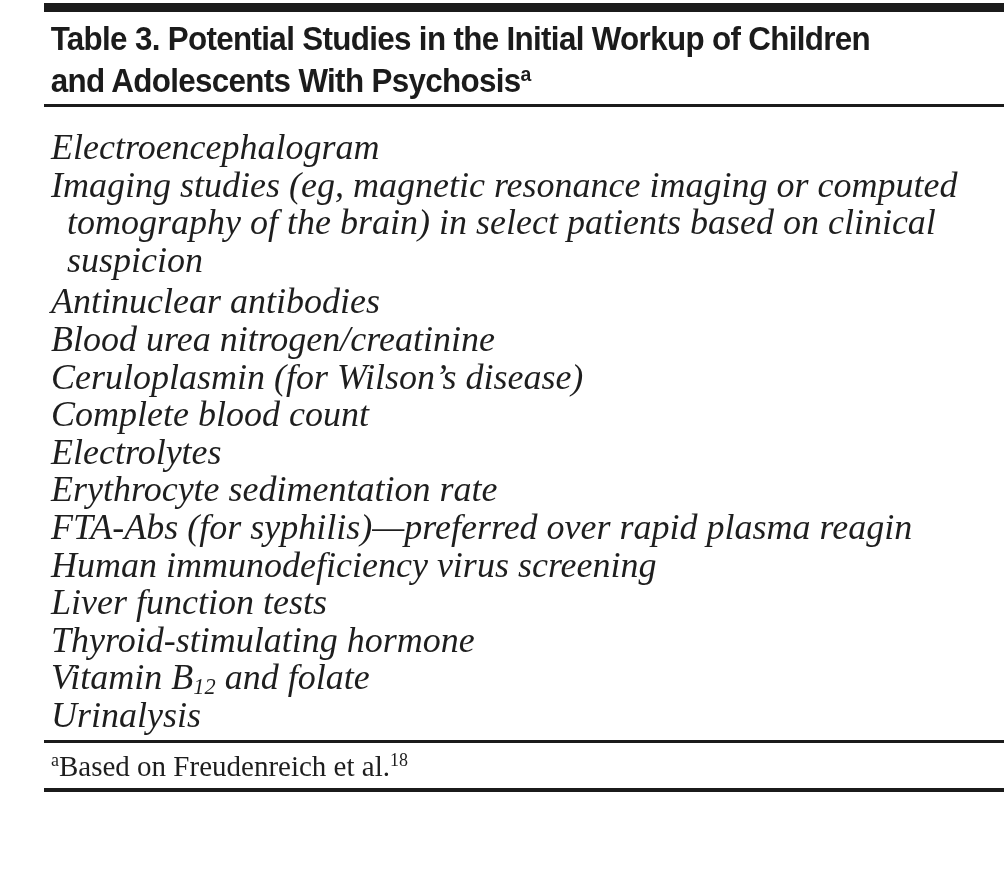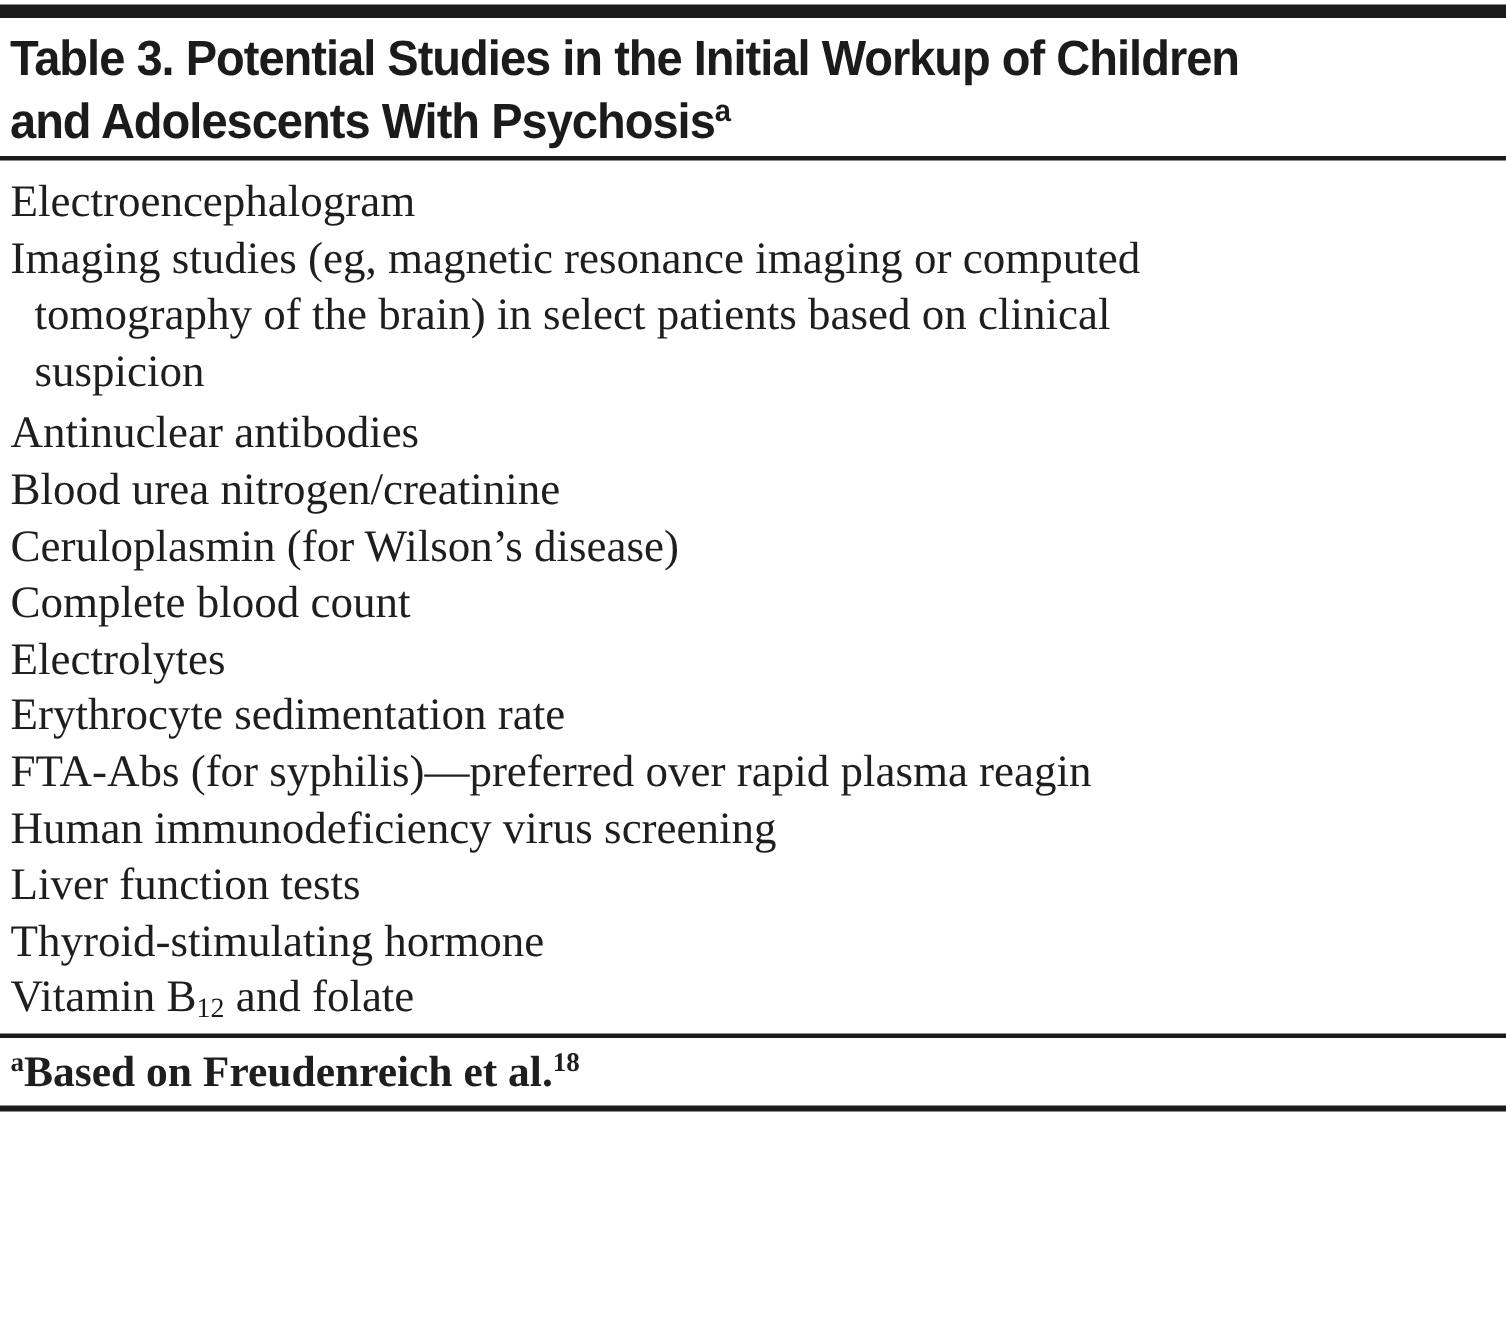--- a/index.html
+++ b/index.html
@@ -38,23 +38,24 @@
   .title-line { white-space: nowrap; }
 
   .rule-title {
     margin-top: 2px;
     height: 3px;
     background: #1b1b1b;
     width: 100%;
   }
 
   .study-list {
-    margin-top: 9px;
+    margin-top: 22px;
     padding-left: 7px;
-    font-size: 30px;
+    font-size: 36px;
+    font-style: italic;
   }
   .item { margin: 0; }
   .item.space-before { margin-top: 4px; }
   .line { line-height: 37.6px; white-space: nowrap; }
   .line.cont { padding-left: 16px; }
 
   sup, sub { line-height: 0; font-size: 62%; }
   sup { vertical-align: 0.55em; }
   sub { vertical-align: -0.22em; }
 
@@ -64,34 +65,33 @@
     background: #1b1b1b;
     width: 100%;
   }
 
   .footnote {
     margin-top: 4px;
     padding-left: 7px;
     font-size: 29px;
     line-height: 38px;
     white-space: nowrap;
-    font-weight: bold;
   }
 
   .rule-bottom {
     margin-top: 3px;
     height: 4px;
     background: #1b1b1b;
     width: 100%;
   }
 </style>
 </head>
 <body>
 
-<div class="page" style="color: rgb(30, 30, 30); background: rgb(255, 255, 255);">
+<div class="page" style="color: rgb(30, 30, 30); background: rgb(255, 255, 255); padding-left: 44px;">
   <div class="rule-top" style="background: rgb(27, 27, 27);"></div>
 
   <div class="table-title">
       <div class="title-line"><span>Table 3. Potential Studies in the Initial Workup of Children</span></div>
       <div class="title-line"><span>and Adolescents With Psychosis</span><sup>a</sup></div>
     </div>
 
   <div class="rule-title" style="background: rgb(27, 27, 27);"></div>
 
   <div class="study-list">
@@ -129,20 +129,23 @@
       </div>
       <div class="item">
         <div class="line first"><span>Liver function tests</span></div>
       </div>
       <div class="item">
         <div class="line first"><span>Thyroid-stimulating hormone</span></div>
       </div>
       <div class="item">
         <div class="line first"><span>Vitamin B</span><sub>12</sub><span> and folate</span></div>
       </div>
+      <div class="item">
+        <div class="line first"><span>Urinalysis</span></div>
+      </div>
     </div>
 
   <div class="rule-mid" style="background: rgb(27, 27, 27);"></div>
 
   <div class="footnote"><sup>a</sup><span>Based on Freudenreich et al.</span><sup>18</sup></div>
 
   <div class="rule-bottom" style="background: rgb(27, 27, 27);"></div>
 </div>
 
 </body></html>

